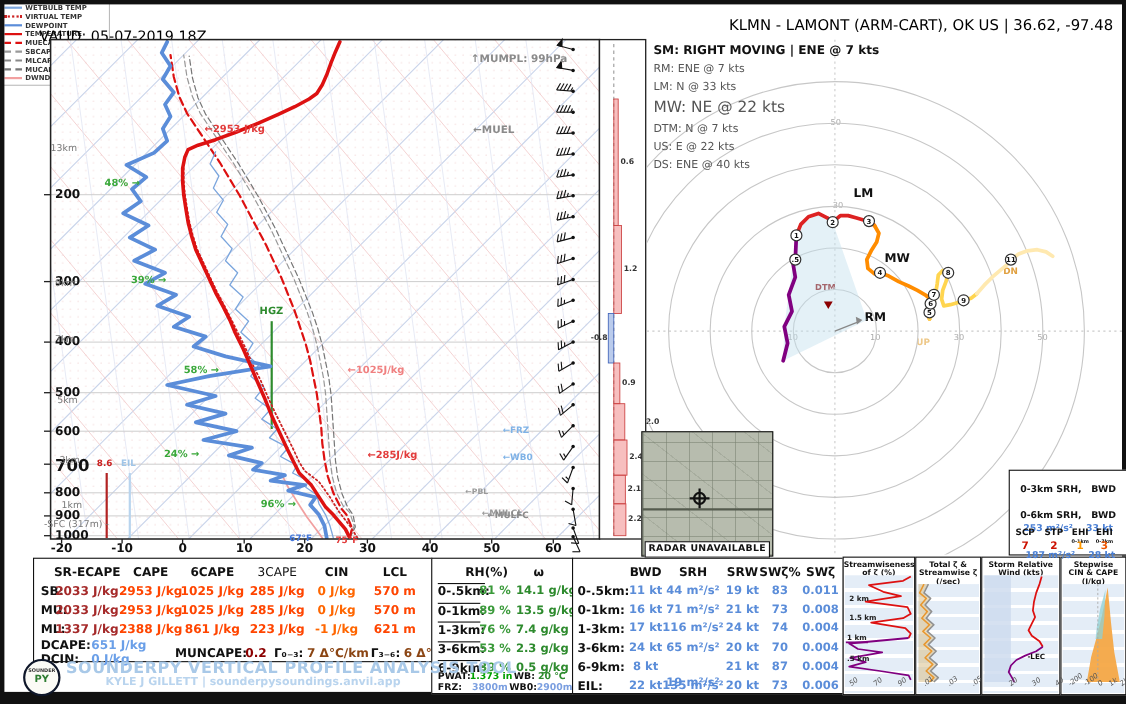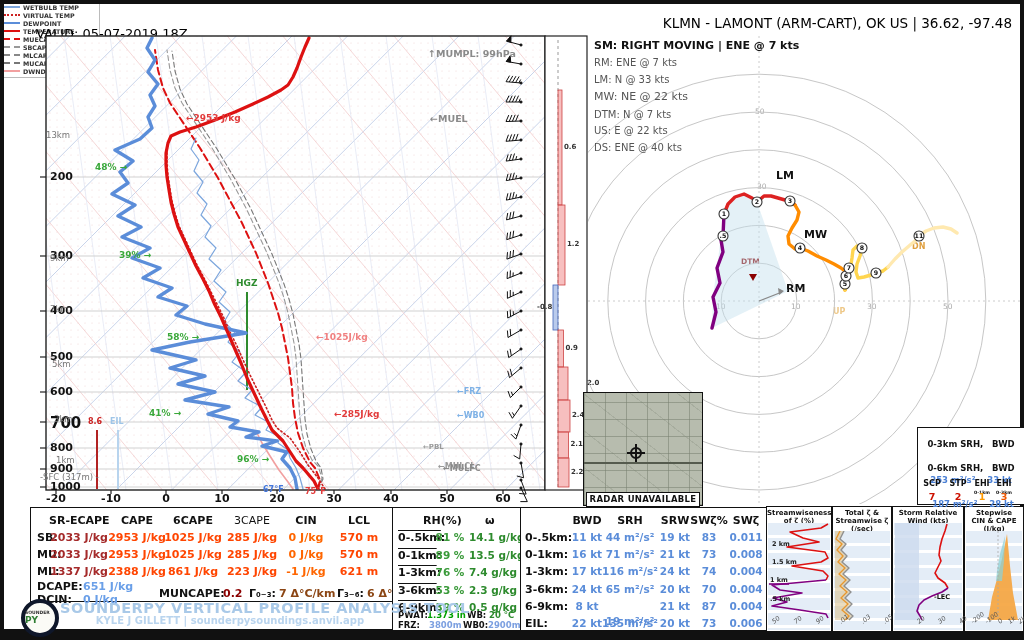--- a/index.html
+++ b/index.html
@@ -24,22 +24,22 @@
       #b7bcae;}
   #radar-label{position:absolute;left:586px;top:492px;width:112px;height:13px;background:#fff;border:1px solid #111;
       font-size:8.5px;font-weight:bold;text-align:center;line-height:13px;color:#111;letter-spacing:.3px;}
   #srhbox{left:917px;top:427px;width:106px;height:76px;z-index:6;}
   .miniplot{position:absolute;border:1px solid #111;background:#fff;}
   .minititle{position:absolute;left:0;right:0;text-align:center;font-size:7px;font-weight:bold;color:#111;line-height:1.15;}
   .miniarea{position:absolute;left:1px;right:1px;bottom:1px;
       background:repeating-linear-gradient(180deg,#e4edf7 0 12px,#ffffff 12px 15px);}
   #footer1{left:60px;top:601px;width:340px;text-align:center;font-size:14.5px;font-weight:bold;color:#a9c9e8;letter-spacing:.5px;}
   #footer2{left:60px;top:616px;width:340px;text-align:center;font-size:10px;font-weight:bold;color:#b9d4ee;}
-  #logo{left:21px;top:599px;width:30px;height:30px;border-radius:50%;border:4px solid #0f172a;background:#fbfbf6;
-        text-align:left;z-index:4;}
+  #logo{left:21px;top:599px;width:30px;height:30px;border-radius:50%;border:2px solid #0f172a;background:#fbfbf6;
+        text-align:center;z-index:4;}
   #logo .l1{font-size:4.5px;font-weight:bold;color:#333;margin-top:7px;}
   #logo .l2{font-size:9px;font-weight:bold;color:#2e7d32;}
   .ovl{text-decoration:overline;}
 </style>
 </head>
 <body>
 
 <div id="fig">
 
   <div class="frame" style="left:0;top:0;width:1024px;height:4px;"></div>
@@ -409,21 +409,21 @@
       <div class="txt" style="left: 428px; top: 49px; font-size: 9.5px; color: rgb(138, 138, 138); font-weight: bold;">↑MUMPL: 99hPa</div>
       <div class="txt" style="left: 430px; top: 114px; font-size: 9.5px; color: rgb(138, 138, 138); font-weight: bold;">←MUEL</div>
       <div class="txt" style="left: 457px; top: 388px; font-size: 8px; color: rgb(127, 178, 230); font-weight: bold;">←FRZ</div>
       <div class="txt" style="left: 457px; top: 412px; font-size: 8px; color: rgb(127, 178, 230); font-weight: bold;">←WB0</div>
       <div class="txt" style="left: 423px; top: 444px; font-size: 7px; color: rgb(154, 154, 154); font-weight: bold;">←PBL</div>
       <div class="txt" style="left: 438px; top: 463px; font-size: 8px; color: rgb(154, 154, 154); font-weight: bold;">←MULCL</div>
       <div class="txt" style="left: 443px; top: 465px; font-size: 8px; color: rgb(138, 138, 138); font-weight: bold;">←MULFC</div>
       <div class="txt" style="left: 95px; top: 163px; font-size: 9px; color: rgb(58, 168, 58); font-weight: bold;">48% →</div>
       <div class="txt" style="left: 119px; top: 251px; font-size: 9px; color: rgb(58, 168, 58); font-weight: bold;">39% →</div>
       <div class="txt" style="left: 167px; top: 333px; font-size: 9px; color: rgb(58, 168, 58); font-weight: bold;">58% →</div>
-      <div class="txt" style="left: 149px; top: 409px; font-size: 9px; color: rgb(58, 168, 58); font-weight: bold;">41% →</div>
+      <div class="txt" style="left: 149px; top: 409px; font-size: 9px; color: rgb(58, 168, 58); font-weight: bold;">24% →</div>
       <div class="txt" style="left: 237px; top: 455px; font-size: 9px; color: rgb(58, 168, 58); font-weight: bold;">96% →</div>
       <div class="txt" style="left: 88px; top: 418px; font-size: 8px; color: rgb(204, 34, 34); font-weight: bold;">8.6</div>
       <div class="txt" style="left: 110px; top: 418px; font-size: 8px; color: rgb(159, 197, 232); font-weight: bold;">EIL</div>
       <div class="txt" style="left: 263px; top: 486px; font-size: 8px; color: rgb(68, 119, 221); font-weight: bold;">67°F</div>
       <div class="txt" style="left: 305px; top: 488px; font-size: 8px; color: rgb(226, 59, 59); font-weight: bold;">75°F</div>
       <div class="txt" style="left: 236px; top: 279px; font-size: 9px; font-weight: bold; color: rgb(46, 139, 46);">HGZ</div>
       <div class="txt" style="left: 716px; top: 303px; font-size: 7.5px; color: rgb(170, 170, 170);">10</div>
       <div class="txt" style="left: 791px; top: 303px; font-size: 7.5px; color: rgb(170, 170, 170);">10</div>
       <div class="txt" style="left: 867px; top: 303px; font-size: 7.5px; color: rgb(170, 170, 170);">30</div>
       <div class="txt" style="left: 943px; top: 303px; font-size: 7.5px; color: rgb(170, 170, 170);">50</div>
@@ -503,21 +503,21 @@
         <circle cx="919" cy="236" r="5" fill="#ffffff" stroke="#333" stroke-width="1.1"></circle>
         <text x="919" y="238.3" text-anchor="middle" font-size="6.3px" font-weight="bold" fill="#111" font-family="DejaVu Sans, sans-serif">11</text>
       </g>
     </svg>
 
   <div class="abs" style="left:594px;top:40px;z-index:6;">
     <div class="txt" style="position:static;font-size:11px;font-weight:bold;color:#111;">SM: RIGHT MOVING | ENE @ 7 kts</div>
     <div id="sm-lines">
         <div style="font-size: 10px; color: rgb(85, 85, 85); margin-top: 5.5px;">RM: ENE @ 7 kts</div>
         <div style="font-size: 10px; color: rgb(85, 85, 85); margin-top: 5.5px;">LM: N @ 33 kts</div>
-        <div style="font-size: 11px; color: rgb(85, 85, 85); margin-top: 5.5px;">MW: NE @ 22 kts</div>
+        <div style="font-size: 14px; color: rgb(85, 85, 85); margin-top: 5.5px;">MW: NE @ 22 kts</div>
         <div style="font-size: 10px; color: rgb(85, 85, 85); margin-top: 5.5px;">DTM: N @ 7 kts</div>
         <div style="font-size: 10px; color: rgb(85, 85, 85); margin-top: 5.5px;">US: E @ 22 kts</div>
         <div style="font-size: 10px; color: rgb(85, 85, 85); margin-top: 5.5px;">DS: ENE @ 40 kts</div>
       </div>
   </div>
 
   <div id="radar-map">
     <svg width="118" height="112">
       <line x1="0" y1="70" x2="118" y2="70" stroke="#555b4e" stroke-width="2"></line>
       <circle cx="52" cy="60" r="5" fill="none" stroke="#111" stroke-width="2"></circle>

